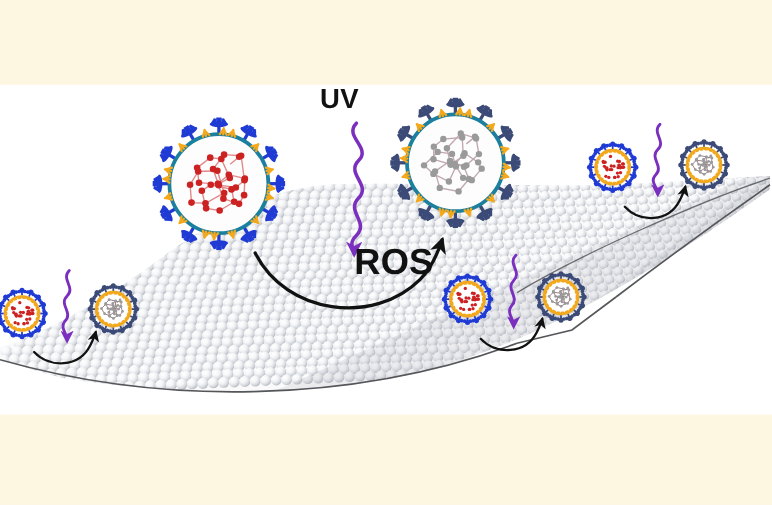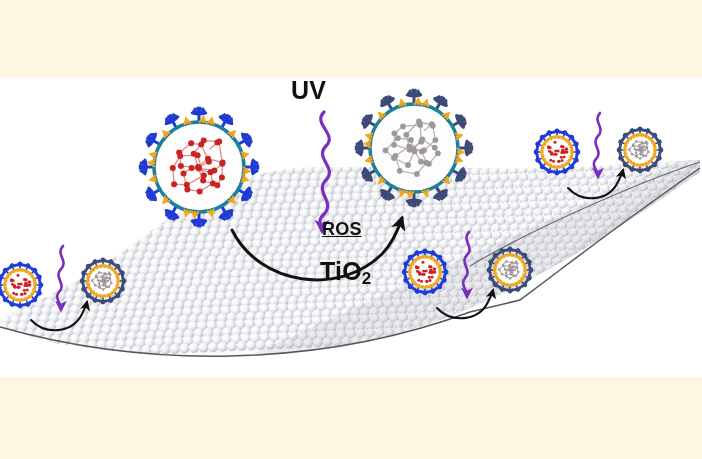--- a/index.html
+++ b/index.html
@@ -31,21 +31,21 @@
   #band-bottom{ top:377px; height:82px; }
   .lbl{
     position:absolute;
     font-family:"Liberation Sans", sans-serif;
     font-weight:bold;
     color:#111111;
     white-space:nowrap;
     letter-spacing:0.2px;
   }
   #label-uv{ left:291px; top:76px; font-size:25px;text-align:center; }
-  #label-ros{ left:322px; top:219px; font-size:18px;text-decoration:underline; }
+  #label-ros{ left:322px; top:219px; font-size:33px; }
   #label-tio2{ left:320px; top:257px; font-size:25px; }
   #label-tio2 sub{ font-size:17px; vertical-align:baseline; position:relative; top:4px; }
 </style>
 </head>
 <body>
 
 <div id="figure" style="background: rgb(255, 255, 255);">
 
   <svg id="scene" viewBox="0 0 702 459" xmlns="http://www.w3.org/2000/svg">
     <defs>
@@ -2393,15 +2393,14 @@
       <path d="M 437 308 C 451 323, 478 322, 488 302
                C 490 298, 492 294, 493 290" stroke="#111111" stroke-width="2.1" fill="none" stroke-linecap="round" marker-end="url(#arrowBlk)"></path>
     </g>
   </svg>
 
   <div class="band" id="band-top" style="background: rgb(253, 246, 224);"></div>
   <div class="band" id="band-bottom" style="background: rgb(253, 246, 224);"></div>
 
   <div class="lbl" id="label-uv">UV</div>
   <div class="lbl" id="label-ros">ROS</div>
-  <div class="lbl" id="label-tio2"><span>TiO</span><sub>2</sub></div>
 
 </div>
 
 </body></html>

